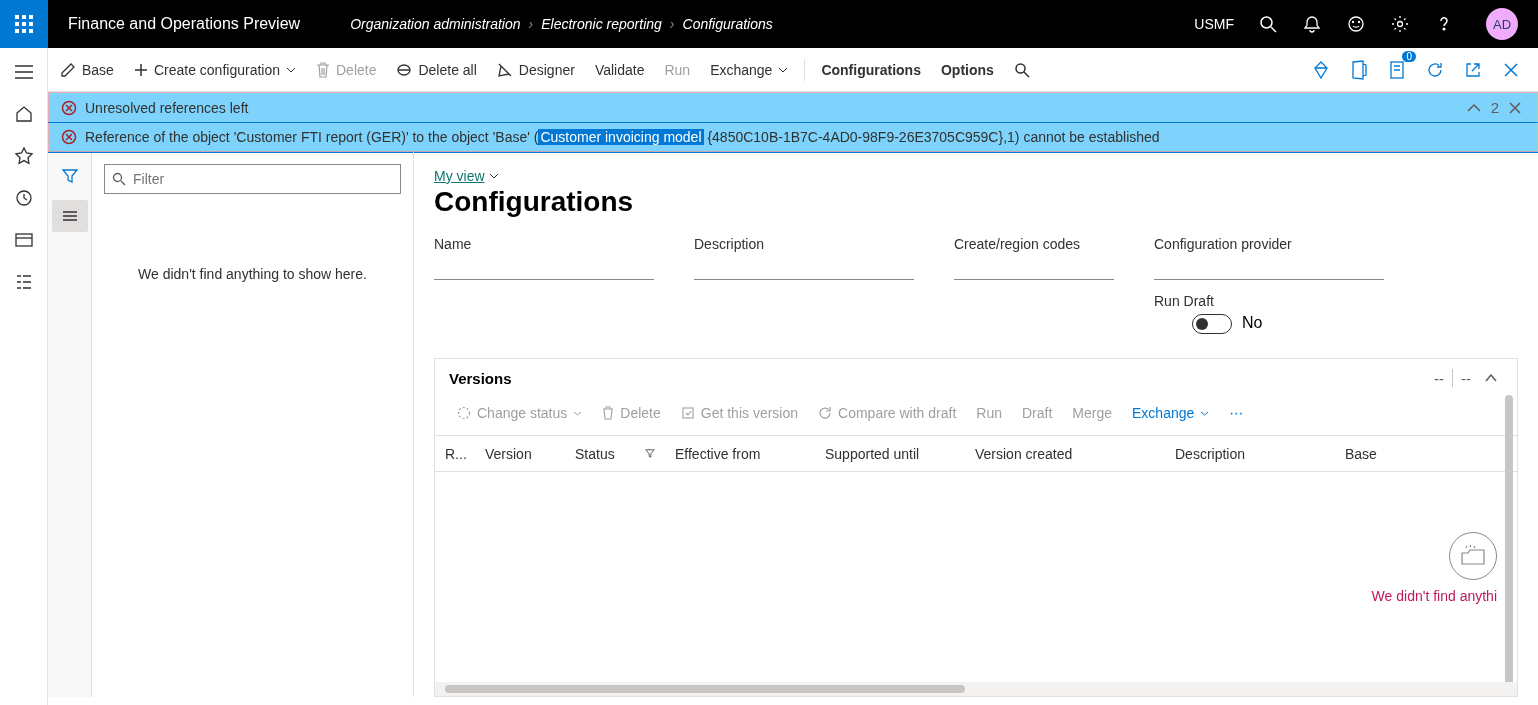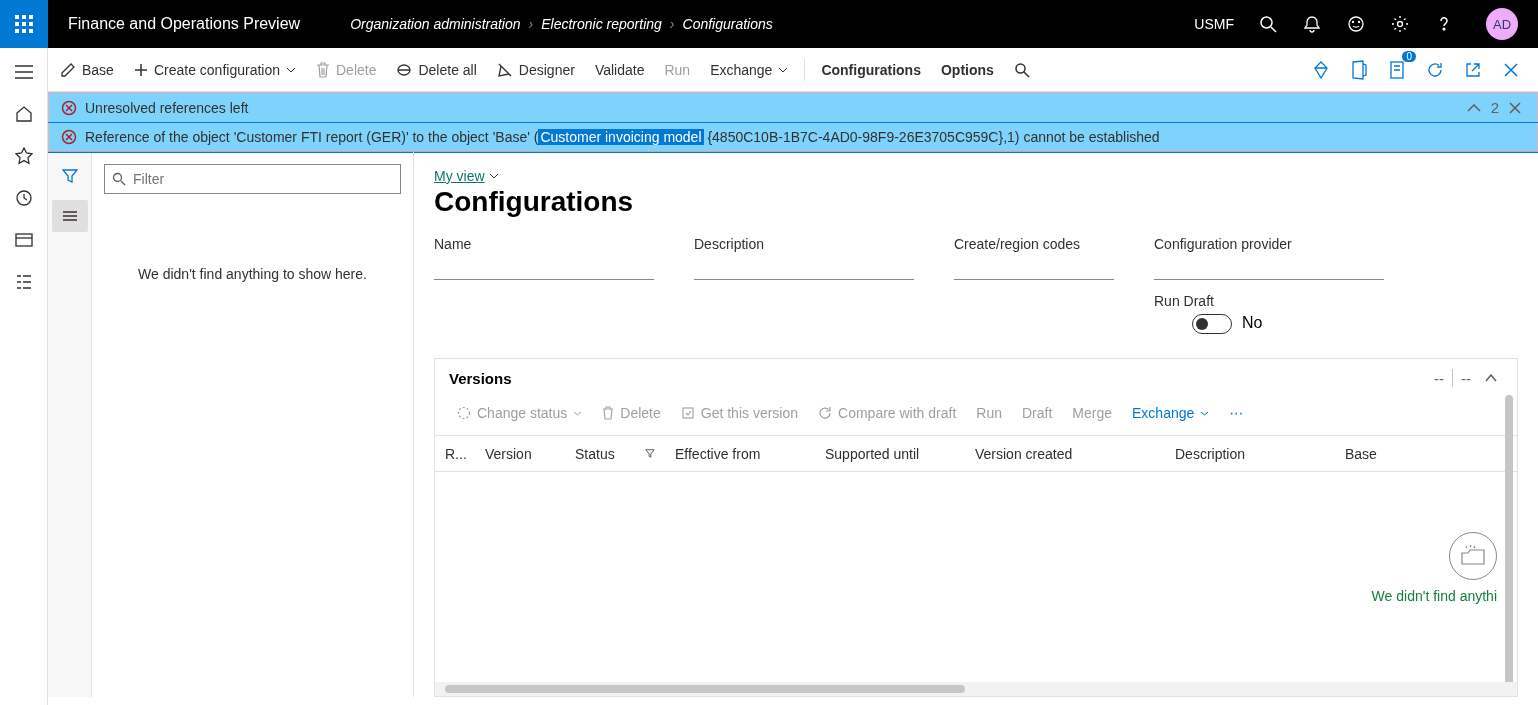--- a/index.html
+++ b/index.html
@@ -76,21 +76,21 @@
 .versions-head .caret { cursor: pointer; padding: 0 6px; color: #605e5c; }
 
 .versions-toolbar { display: flex; align-items: center; padding: 4px 14px 10px; gap: 4px; font-size: 14px; }
 .versions-toolbar .vbtn { display: flex; align-items: center; gap: 6px; padding: 4px 8px; color: #a19f9d; cursor: default; }
 .versions-toolbar .vbtn.enabled { color: #0078d4; cursor: pointer; }
 .versions-toolbar .more { cursor: pointer; color: #0078d4; }
 
 .grid { border-top: 1px solid #e1e1e1; flex: 1; overflow: auto; }
 .grid-header { display: flex; border-bottom: 1px solid #e1e1e1; height: 36px; align-items: center; font-size: 14px; color: #323130; }
 .grid-header .col { padding: 0 10px; cursor: pointer; white-space: nowrap; }
-.grid-empty { text-align: right; padding: 60px 20px 20px; color: #15803d; font-size: 14px; }
+.grid-empty { text-align: right; padding: 60px 20px 20px; color: #be185d; font-size: 14px; }
 .empty-icon { display: inline-flex; width: 48px; height: 48px; border: 1px solid #8a8886; border-radius: 50%; align-items: center; justify-content: center; color: #8a8886; margin-bottom: 8px; }
 
 .hscroll { height: 14px; background: #f3f2f1; position: relative; }
 .hscroll .thumb { position: absolute; left: 10px; width: 520px; height: 8px; top: 3px; background: #c8c6c4; border-radius: 4px; }
 .vscroll { position: absolute; right: 4px; top: 36px; width: 8px; height: 300px; background: #c8c6c4; border-radius: 4px; }
 
 svg { display: block; }
 </style>
 </head>
 <body>

